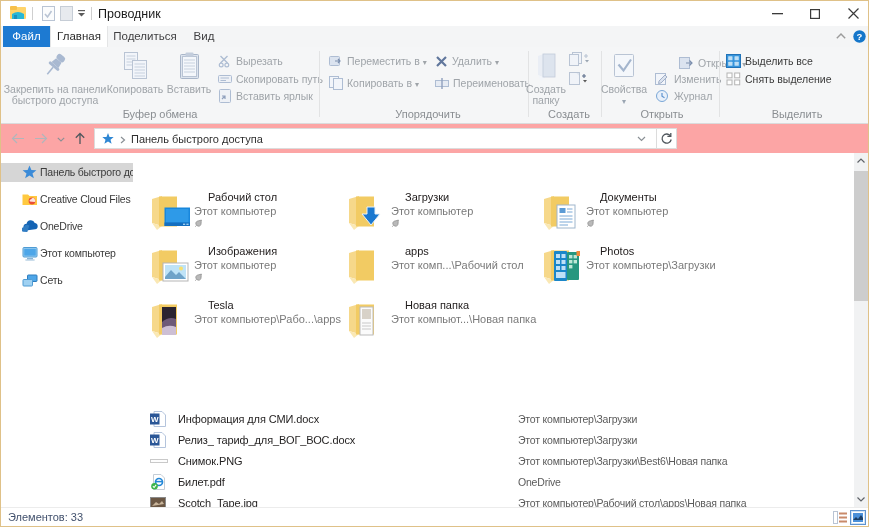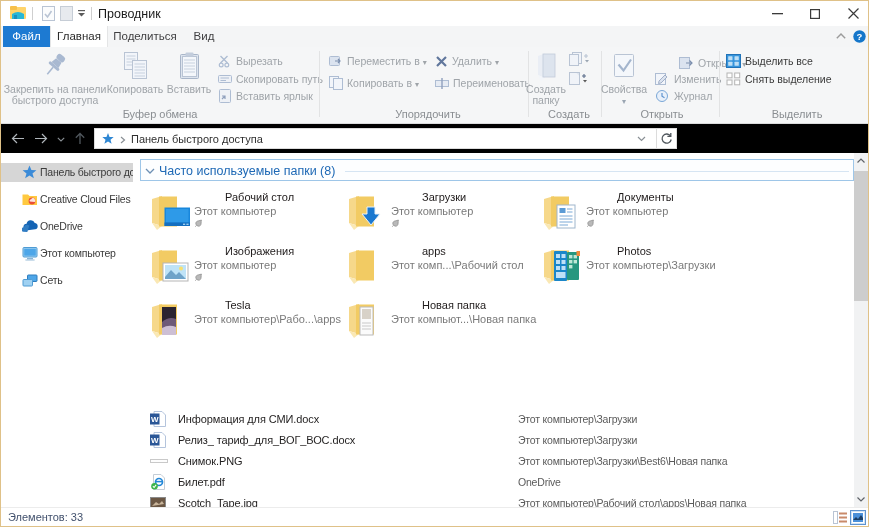--- a/index.html
+++ b/index.html
@@ -26,42 +26,42 @@
 .rsep { position:absolute; top:4px; width:1px; height:66px; background:#e2e3e4; }
 .rlabel { position:absolute; top:61px; width:130px; text-align:center; font-size:11px; color:#8a8e92; }
 .big { position:absolute; top:3px; text-align:center; color:#9fa4a9; font-size:10.5px; line-height:10.5px; white-space:nowrap; }
 .big .bicon { display:block; margin:1px auto 3px; }
 .small { position:absolute; height:16px; line-height:16px; color:#9fa4a9; font-size:10.5px; white-space:nowrap; }
 .ca { font-size:8px; }
 .small svg, .small .si { vertical-align:-3px; margin-right:4px; }
 .dk { color:#3b3b3b; }
 
 
-#addrrow { position:absolute; left:0; top:123px; width:867px; height:29px; background:#000000; }
+#addrrow { position:absolute; left:0; top:123px; width:867px; height:29px; background:#fca5a5; }
 .navbtn { position:absolute; top:5px; }
 #addrbox { position:absolute; left:93px; top:4px; width:563px; height:21px; background:#fff; border:1px solid #dcdcdc; }
 #refreshbox { position:absolute; left:656px; top:4px; width:20px; height:21px; border:1px solid #dcdcdc; border-left:none; background:#fff; }
 #searchbox { position:absolute; left:685px; top:4px; width:173px; height:21px; background:#fff; border:1px solid #dcdcdc; color:#767676; line-height:19px; padding-left:7px; font-size:10.5px; letter-spacing:-0.3px; }
 
 
 #main { position:absolute; left:0; top:152px; width:867px; height:354px; background:#fff; }
 #nav { position:absolute; left:0; top:0; width:132px; height:354px; background:#fff; }
 .navitem { position:absolute; left:0; width:132px; height:19px; line-height:19px; color:#3b3b3b; white-space:nowrap; overflow:hidden; font-size:10.5px; letter-spacing:-0.2px; }
 .navitem svg { position:absolute; left:21px; top:2px; }
 .navitem span { position:absolute; left:39px; }
 #content { position:absolute; left:132px; top:0; width:721px; height:354px; background:#fff; }
 
 .ghead { position:absolute; left:7px; width:714px; height:22px; }
 .ghead .gtext { position:absolute; left:18px; top:4px; color:#1d68b5; font-size:12.5px; white-space:nowrap; }
 .ghead .chev { position:absolute; left:4px; top:8px; }
 .ghead .rule { position:absolute; top:11px; height:1px; background:#d6e5f3; right:4px; }
 
 .tile { position:absolute; width:190px; height:44px; }
 .tile .ticon { position:absolute; left:0; top:3px; }
-.tile .tname { position:absolute; left:53px; top:0; color:#1f1b1b; white-space:nowrap; font-size:11px;padding-left:24px; }
+.tile .tname { position:absolute; left:36px; top:0; color:#1f1b1b; white-space:nowrap; font-size:11px;padding-left:24px; }
 .tile .tpath { position:absolute; left:46px; top:14px; color:#7a7a7a; font-size:11px; white-space:nowrap; }
 .tile .tpin { position:absolute; left:46px; top:28px; }
 
 .frow { position:absolute; left:0; width:714px; height:21px; }
 .frow .ficon { position:absolute; left:17px; top:2px; }
 .frow .fname { position:absolute; left:45px; top:4px; color:#211f1f; white-space:nowrap; font-size:11px; letter-spacing:-0.1px; }
 .frow .fpath { position:absolute; left:385px; top:4px; color:#5b5b5b; white-space:nowrap; font-size:10.5px; letter-spacing:-0.2px; }
 
 
 #vscroll { position:absolute; left:853px; top:0; width:14px; height:354px; background:#f1f2f3; }
@@ -350,27 +350,20 @@
         <svg width="16" height="15" viewBox="0 0 16 15">
           <rect x="5.5" y="2" width="9.5" height="6.5" rx="0.8" fill="#4ea6e8" stroke="#2e7cbd"></rect>
           <rect x="1" y="6.5" width="9.5" height="6.5" rx="0.8" fill="#9fd1f2" stroke="#4f9bd3"></rect>
         </svg>
         <span>Сеть</span>
       </div>
     </div>
 
     <div id="content">
 
-      <div class="ghead" style="top:6px; border:1px solid #9ec6e8; background:#fdfeff;">
-        <svg class="chev" width="10" height="7" viewBox="0 0 10 7">
-            <path d="M1 1 L5 5 L9 1" stroke="#6d90b4" stroke-width="1.3" fill="none"></path>
-          </svg>
-        <div class="gtext">Часто используемые папки (8)</div>
-        <div class="rule" style="left:204px"></div>
-      </div>
 
       <div class="tile" style="left:15px; top:38px;">
         <svg class="ticon" width="43" height="37" viewBox="0 0 43 37">
           <polygon points="4,5 14,2 14,32 4,29" fill="#f6d88a"></polygon>
           <polygon points="4,29 14,32 9,36" fill="#fae8b4"></polygon>
           <rect x="11" y="2.5" width="18" height="30" fill="#f2cb63"></rect>
           <rect x="16.5" y="13.5" width="25.5" height="18.5" fill="#1887dc"></rect>
           <rect x="18" y="15" width="22.5" height="13.5" fill="#2e9ae8"></rect>
           <rect x="16.5" y="28.5" width="25.5" height="3.5" fill="#146fc0"></rect>
           <rect x="35" y="29.6" width="2.2" height="1.4" fill="#9fd0f0"></rect>

